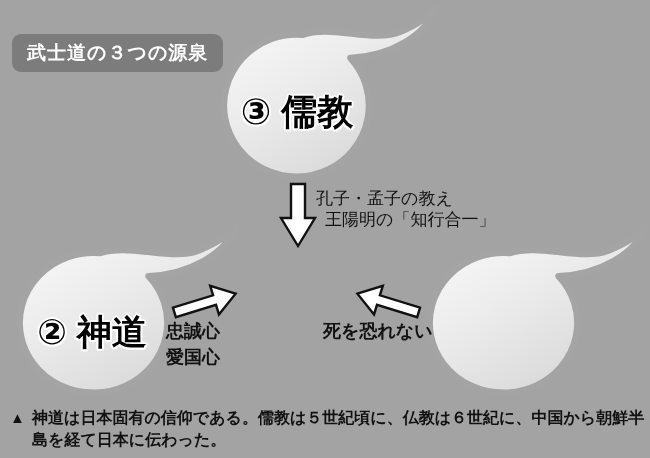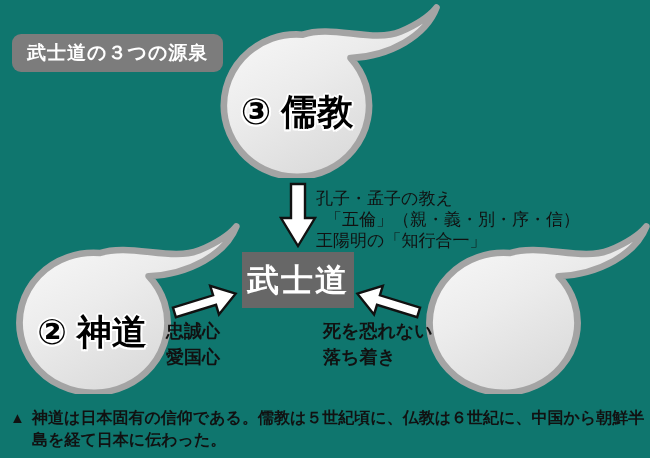--- a/index.html
+++ b/index.html
@@ -3,21 +3,21 @@
 <meta charset="utf-8">
 <style>
   :root{
     --title-bg:#7c7c7c;
     --center-bg:#676767;
     --shape-outline:#a4a4a4;
     --text:#111;
   }
   html,body{margin:0;padding:0;background:#fff;}
   body{font-family:"Liberation Sans","DejaVu Sans",sans-serif;color:var(--text);}
-  .stage{position:relative;width:650px;height:458px;background:#0f766e;overflow:hidden;}
+  .stage{position:relative;width:650px;height:458px;background:#a3a3a3;overflow:hidden;}
 
   .title-badge{
     position:absolute;left:12px;top:34px;height:38px;line-height:38px;
     padding:0 15px;border-radius:9px;background:var(--title-bg);
     color:#fff;font-size:19px;font-weight:bold;letter-spacing:1px;white-space:nowrap;
   }
 
   .tear{position:absolute;}
   .tear path{fill:url(#tearGrad);stroke:var(--shape-outline);stroke-width:7;stroke-linejoin:round;}
 
@@ -86,40 +86,37 @@
   <svg class="tear" style="left:395px;top:219px;" width="263" height="175" viewBox="0 0 270 190" preserveAspectRatio="none">
     <path d="M 258 8 C 247 38 210 60 168 62 A 76 76 0 1 1 118 37 C 148 26 192 46 220 34 C 238 26 251 17 258 8 Z"></path>
   </svg>
 
   <svg class="block-arrow arrow-down" width="38" height="66" viewBox="0 0 38 66">
     <path d="M 12 2 H 26 V 36 H 36 L 19 64 L 2 36 H 12 Z"></path>
   </svg>
 
   <div class="note note-mid">
     <div class="line">孔子・孟子の教え</div>
-    <div class="line">「五倫」（親・義・別・序・信）</div>
     <div class="line">王陽明の「知行合一」</div>
   </div>
 
-  <div class="center-box">武士道</div>
 
   <svg class="block-arrow arrow-from-left" width="68" height="34" viewBox="0 0 68 34">
     <path d="M 2 12 L 44 12 L 44 2 L 66 17 L 44 32 L 44 22 L 2 22 Z"></path>
   </svg>
   <div class="note note-side note-left">
     <div class="line">忠誠心</div>
     <div class="line">愛国心</div>
   </div>
 
   <svg class="block-arrow arrow-from-right" width="68" height="34" viewBox="0 0 68 34">
     <path d="M 66 12 L 24 12 L 24 2 L 2 17 L 24 32 L 24 22 L 66 22 Z"></path>
   </svg>
   <div class="note note-side note-right">
     <div class="line">死を恐れない</div>
-    <div class="line">落ち着き</div>
   </div>
 
   <div class="caption">
     <span class="marker">▲</span>
     <div class="line">神道は日本固有の信仰である。儒教は５世紀頃に、仏教は６世紀に、中国から朝鮮半</div>
     <div class="line">島を経て日本に伝わった。</div>
   </div>
 
 </div>
 

